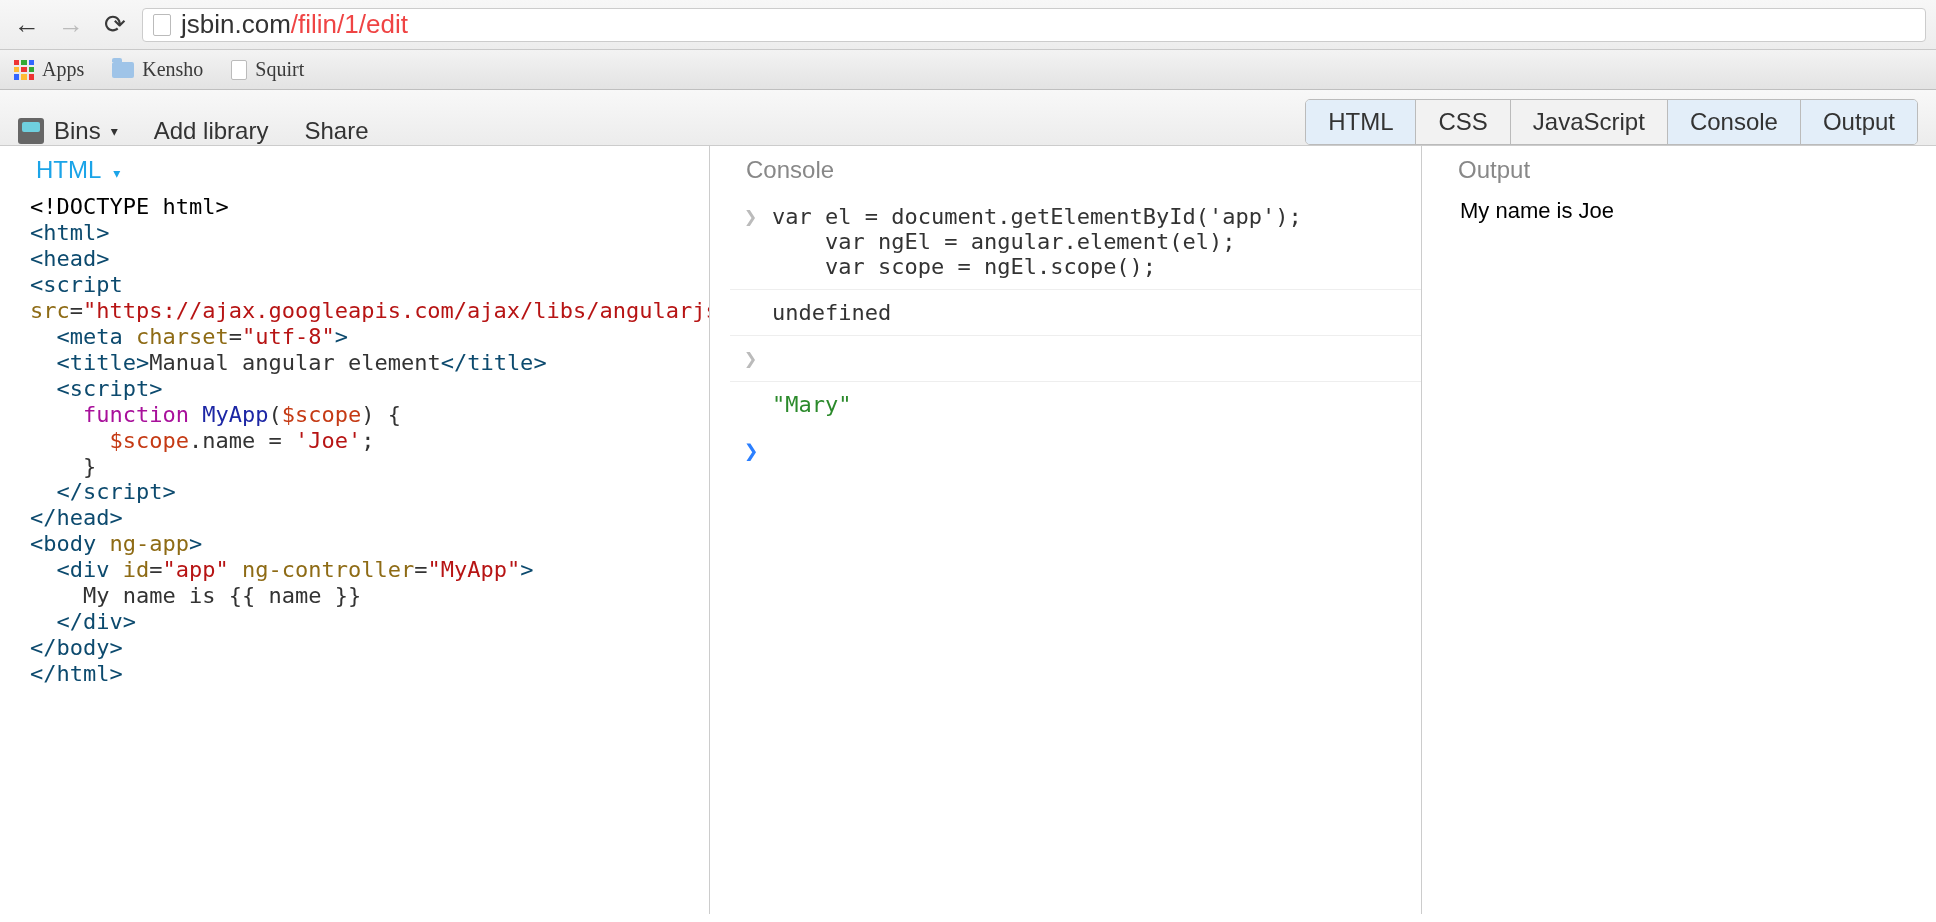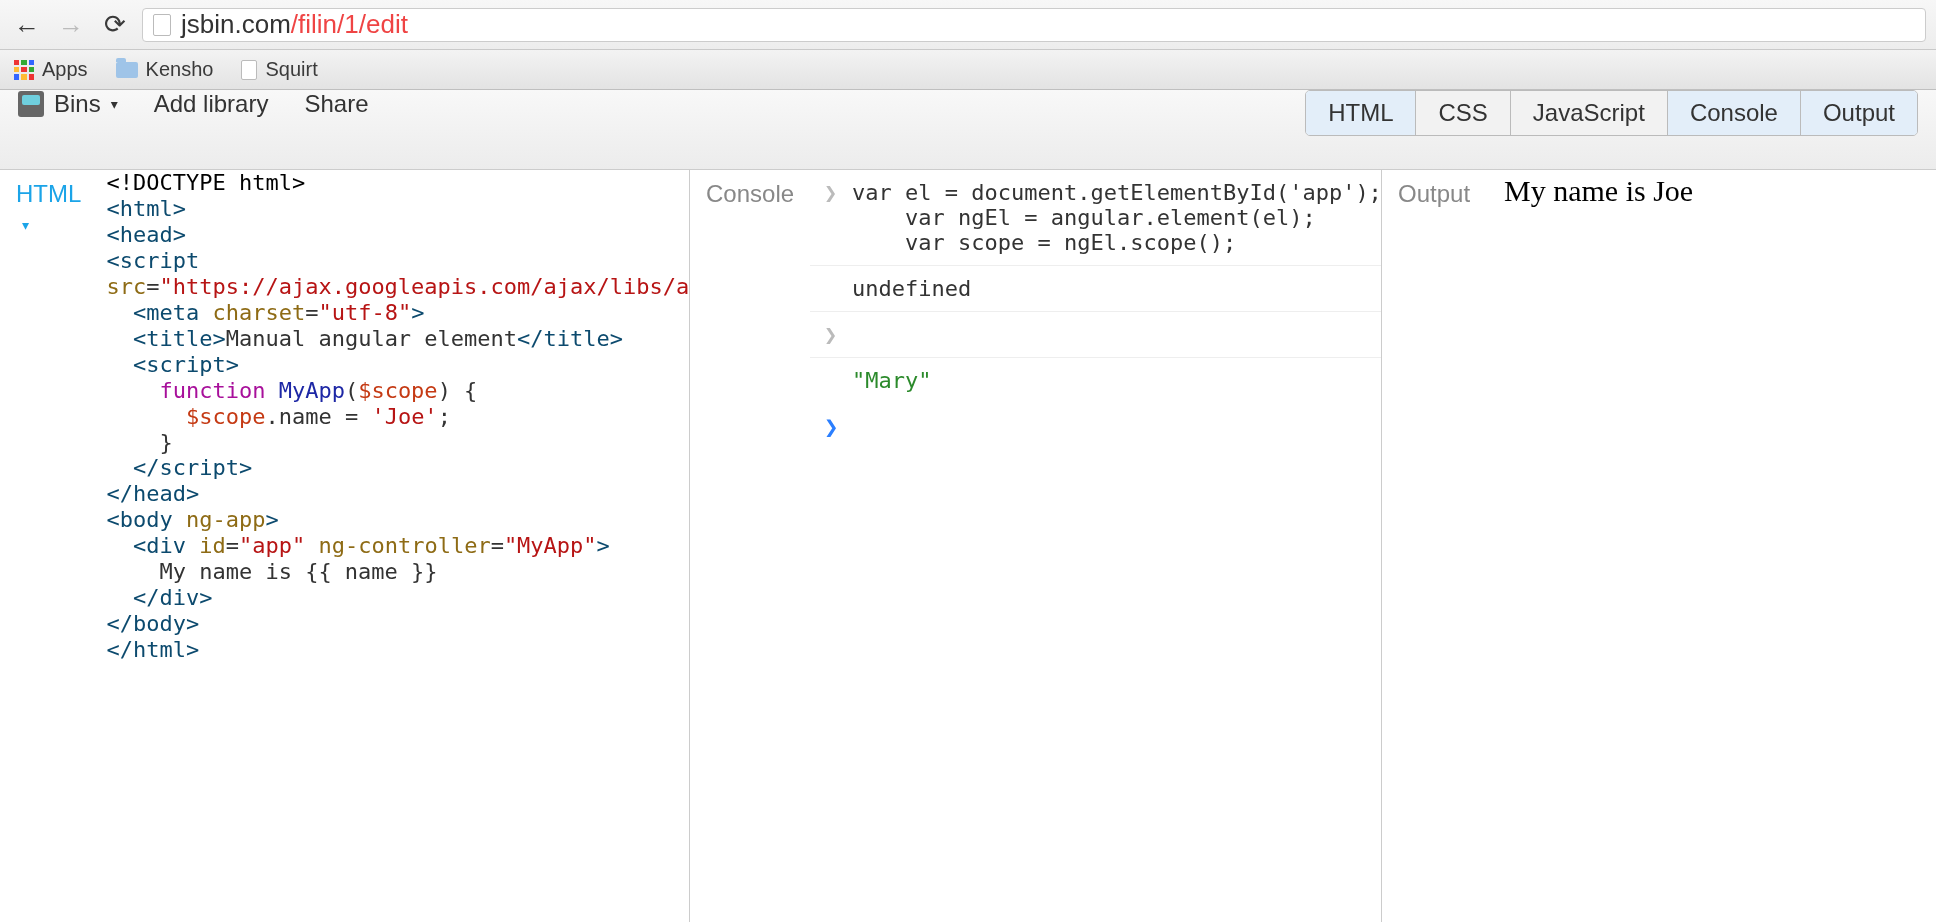--- a/index.html
+++ b/index.html
@@ -5,39 +5,39 @@
 * { box-sizing: border-box; margin: 0; padding: 0; }
 html, body { width: 1936px; height: 922px; font-family: "Helvetica Neue", Arial, sans-serif; background: #fff; overflow: hidden; }
 .browser-toolbar { height: 50px; background: linear-gradient(#f7f7f7,#ededed); border-bottom: 1px solid #c9c9c9; display: flex; align-items: center; padding: 0 10px; gap: 10px; }
 .nav-btn { width: 34px; height: 34px; display: flex; align-items: center; justify-content: center; border-radius: 3px; color: #555; font-size: 26px; }
 .nav-btn.enabled { color: #3a3a3a; }
 .nav-btn.disabled { color: #bbb; }
 .url-bar { flex: 1; height: 34px; background: #fff; border: 1px solid #ccc; border-radius: 4px; display: flex; align-items: center; padding: 0 10px; font-size: 26px; color: #333; }
 .url-bar .file-ico { width:18px; height:22px; border:1px solid #bbb; border-radius:2px; margin-right:10px; background:#fff; }
 .url-bar .domain { color: #333; }
 .url-bar .path { color: #ef4444; }
-.bookmarks-bar { height: 40px; background: linear-gradient(#f3f3f3,#e3e3e3); border-bottom: 1px solid #bfbfbf; display: flex; align-items: center; padding: 0 14px; gap: 28px; font-size: 20px; color: #3a3a3a; }
+.bookmarks-bar { height: 40px; background: linear-gradient(#f3f3f3,#e3e3e3); border-bottom: 1px solid #bfbfbf; display: flex; align-items: center; padding: 0 14px; gap: 28px; font-size: 20px; color: #3a3a3a; font-family: Liberation Serif, serif; }
 .bookmark { display: flex; align-items: center; gap: 8px; }
 .apps-grid { width:20px; height:20px; display:grid; grid-template-columns:repeat(3,1fr); grid-template-rows:repeat(3,1fr); gap:2px; }
 .apps-grid span { width:100%; height:100%; }
 .folder-ico { width:22px; height:16px; background:#9fc4e8; border-radius:2px; position:relative; }
 .folder-ico::before { content:""; position:absolute; top:-4px; left:0; width:10px; height:4px; background:#9fc4e8; border-radius:2px 2px 0 0; }
 .file-ico-bm { width:16px; height:20px; border:1px solid #bbb; border-radius:2px; background:#fff; }
-.jsbin-topbar { height: 80px; background: linear-gradient(#f8f8f8,#ececec); border-bottom: 1px solid #ccc; display: flex; align-items: flex-start; padding: 0 18px; font-size: 24px; color: #333; }
+.jsbin-topbar { height: 56px; background: linear-gradient(#f8f8f8,#ececec); border-bottom: 1px solid #ccc; display: flex; align-items: flex-end; padding: 0 18px; font-size: 24px; color: #333; }
 .topbar-left { display: flex; align-items: center; gap: 36px; }
 .bins-btn { display:flex; align-items:center; gap:10px; }
 .jsbin-logo { width:26px; height:26px; background:#666; border-radius:3px; position:relative; }
 .jsbin-logo::before { content:""; position:absolute; top:4px; left:4px; right:4px; height:10px; background:#6fcfde; border-radius:2px; }
 .caret-down { font-size:14px; }
 .panel-tabs { margin-left: auto; display:flex; border:1px solid #bbb; border-radius:5px; overflow:hidden; }
 .panel-tab { padding: 8px 22px; font-size:24px; border-left:1px solid #bbb; background:#f2f2f2; color:#333; }
 .panel-tab:first-child { border-left:none; }
 .panel-tab.active { background:#e3eef9; }
 .editor-area { display:flex; height: calc(922px - 50px - 40px - 64px); }
-.pane { border-right: 1px solid #ccc; display:flex; flex-direction:row; overflow:hidden; }
+.pane { border-right: 1px solid #ccc; display:flex; flex-direction:column; overflow:hidden;margin-left:20px; }
 .pane:last-child { border-right:none; }
 .pane-html { width: 690px; }
 .pane-console { width: 692px; }
 .pane-output { flex:1; }
 .pane-header { padding: 10px 16px; font-size: 24px; color:#888; }
 .pane-header.html-hdr { color:#1ba4e8; font-weight:500; }
 .html-code { font-family: Menlo, Consolas, monospace; font-size: 22px; line-height: 1.18; padding: 0 10px; white-space: pre; color:#333; }
 .c-doctype { color:#000000; }
 .c-tag { color:#0c4a6e; }
 .c-attr { color:#8e6b15; }
@@ -46,21 +46,21 @@
 .c-func { color:#1d27a5; }
 .c-var { color:#c53a14; }
 .console-body { font-family: Menlo, Consolas, monospace; font-size:22px; }
 .console-row { padding: 10px 14px; border-bottom:1px solid #eee; display:flex; gap:12px; }
 .console-row.noborder { border-bottom:none; }
 .prompt { color:#bbb; font-weight:bold; width:16px; }
 .prompt.blue { color:#2b7fff; font-size:24px; }
 .console-text { flex:1; white-space:pre; color:#333; }
 .console-text.result { padding-left: 28px; }
 .console-text.green { color:#2b8a2b; }
-.output-body { padding: 4px 18px; font-family: Liberation Serif, serif; font-size:30px; color:#000; }
+.output-body { padding: 4px 18px; font-family: Liberation Sans, sans-serif; font-size:22px; color:#000; }
 </style>
 </head>
 <body>
 
 <div class="browser-toolbar">
   <div class="nav-btn enabled">
       <span>←</span>
     </div>
   <div class="nav-btn disabled">
       <span>→</span>

